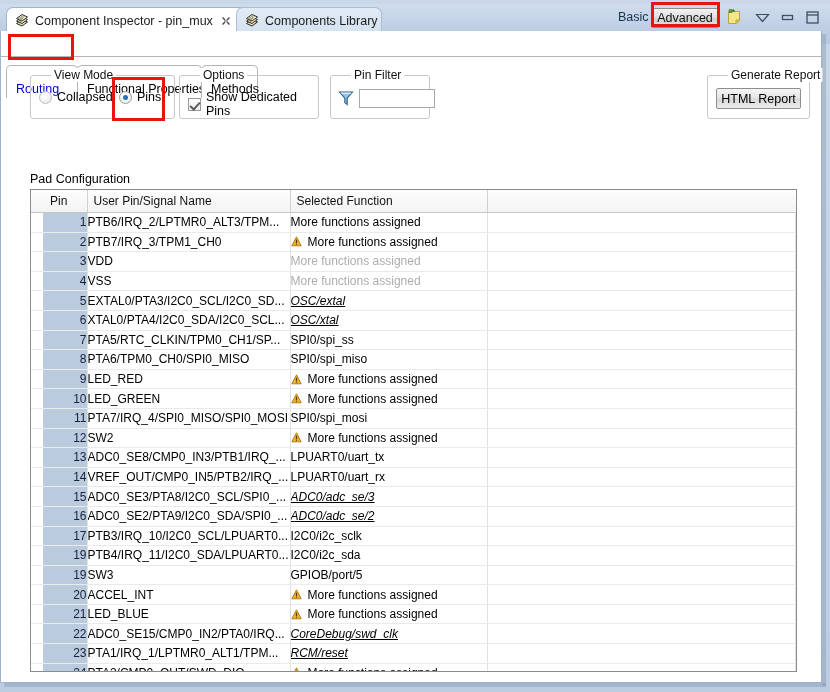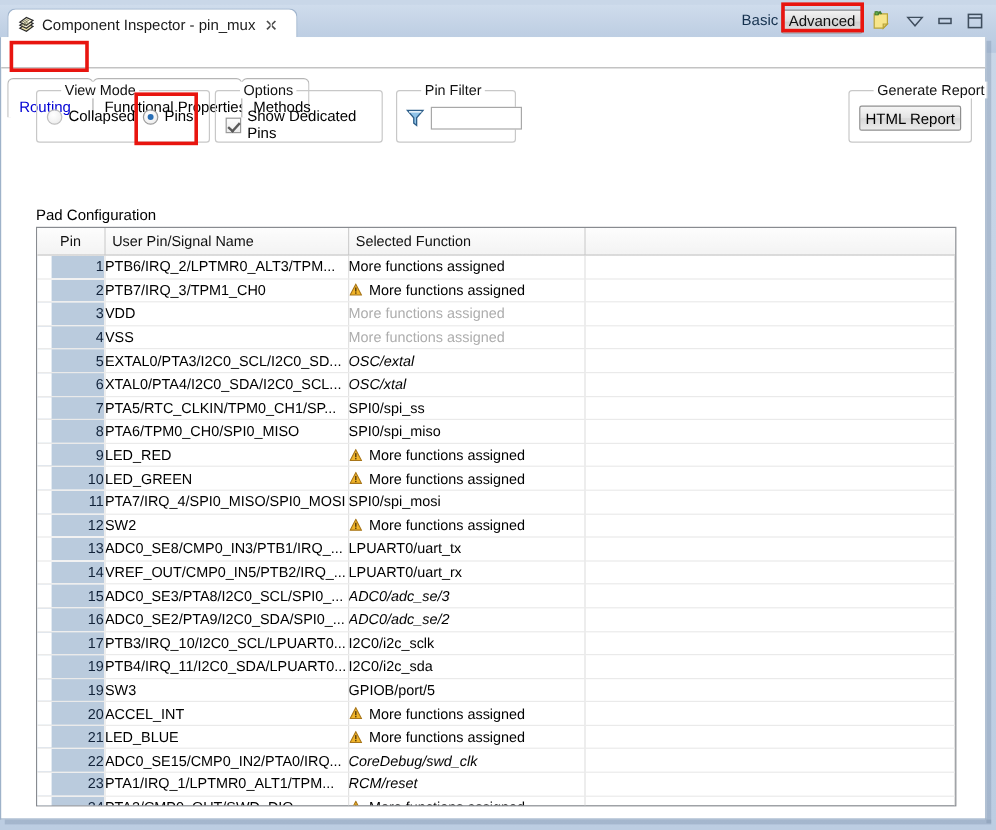--- a/index.html
+++ b/index.html
@@ -237,21 +237,21 @@
     box-shadow: inset 12px 0 0 0 #ffffff;
   }
   td.c-name { padding-left: 7px; }
   td.c-func { padding-left: 7px; }
   td.c-blank { border-right: none; }
 
   .func-cell { display: flex; align-items: center; }
   .warn {
     width: 11px; height: 11px; margin-right: 6px; flex: 0 0 auto;
   }
-  .func-italic { font-style: italic; }
+  .func-italic { font-style: italic; text-decoration: underline; }
   .func-dim { color: #adadad; }
 </style>
 </head>
 <body>
 
 <div id="root">
 
   <div class="tabstrip">
 
     <div class="etab active" style="left:6px; width:242px;">
@@ -277,20 +277,38 @@
             <path d="M2.5 2.5 L9.5 9.5"></path>
               <path d="M9.5 2.5 L2.5 9.5"></path>
           </g>
           <g stroke="#ffffff" stroke-width="1" fill="none">
             <path d="M6 2.2 L6 9.8"></path>
           </g>
         </svg>
       </span>
     </div>
 
+    <div class="etab inactive" style="left:236px; width:146px;">
+      <span class="tab-icon">
+        <svg width="16" height="16" viewBox="0 0 16 16">
+          <g stroke="#2b2b2b" stroke-width="1" fill="#e8dfa8">
+            <path d="M2.5 10.5 L8 6.5 L13.5 9 L8 13 Z"></path>
+            <path d="M2.5 8 L8 4 L13.5 6.5 L8 10.5 Z" fill="#f2ead0"></path>
+            <path d="M2.5 5.5 L8 1.5 L13.5 4 L8 8 Z" fill="#fdf8e0"></path>
+          </g>
+          <g stroke="#6b6b4a" stroke-width="0.7">
+            <path d="M4.2 5.6 L9.1 2.9"></path>
+              <path d="M5.6 6.3 L10.5 3.6"></path>
+            <path d="M4.2 8.1 L9.1 5.4"></path>
+              <path d="M5.6 8.8 L10.5 6.1"></path>
+          </g>
+        </svg>
+      </span>
+      <span>Components Library</span>
+    </div>
 
     <span class="basicadv" id="basic-label">Basic</span>
 
     <div class="advbtn">Advanced</div>
 
     <span class="winicon" style="left:726px;">
       <svg width="17" height="17" viewBox="0 0 17 17">
         <path d="M2.5 2.5 h11 v8.5 l-3.5 3.5 h-7.5 z" fill="#f7e58a" stroke="#b8a43a" stroke-width="1"></path>
         <path d="M13.5 11 h-3.5 v3.5 z" fill="#e4d06a" stroke="#b8a43a" stroke-width="1"></path>
         <path d="M4 1 l1.8 1.6 l1.6 -1.7 l1.1 1.9" fill="none" stroke="#3f7a2e" stroke-width="1.4"></path>

